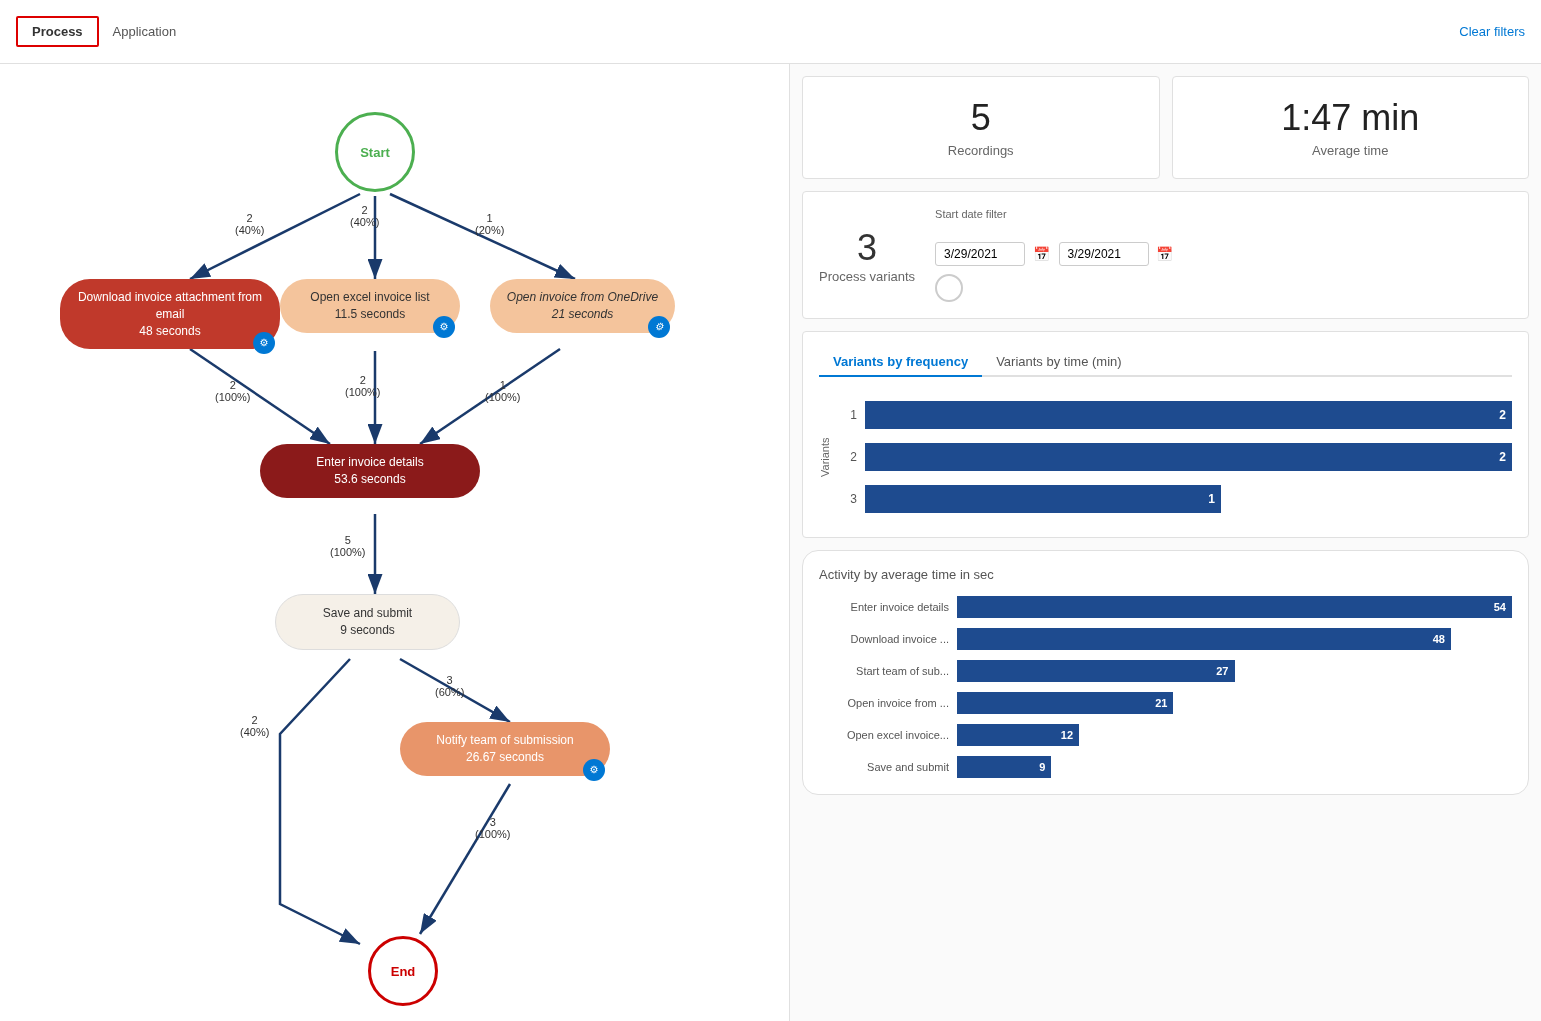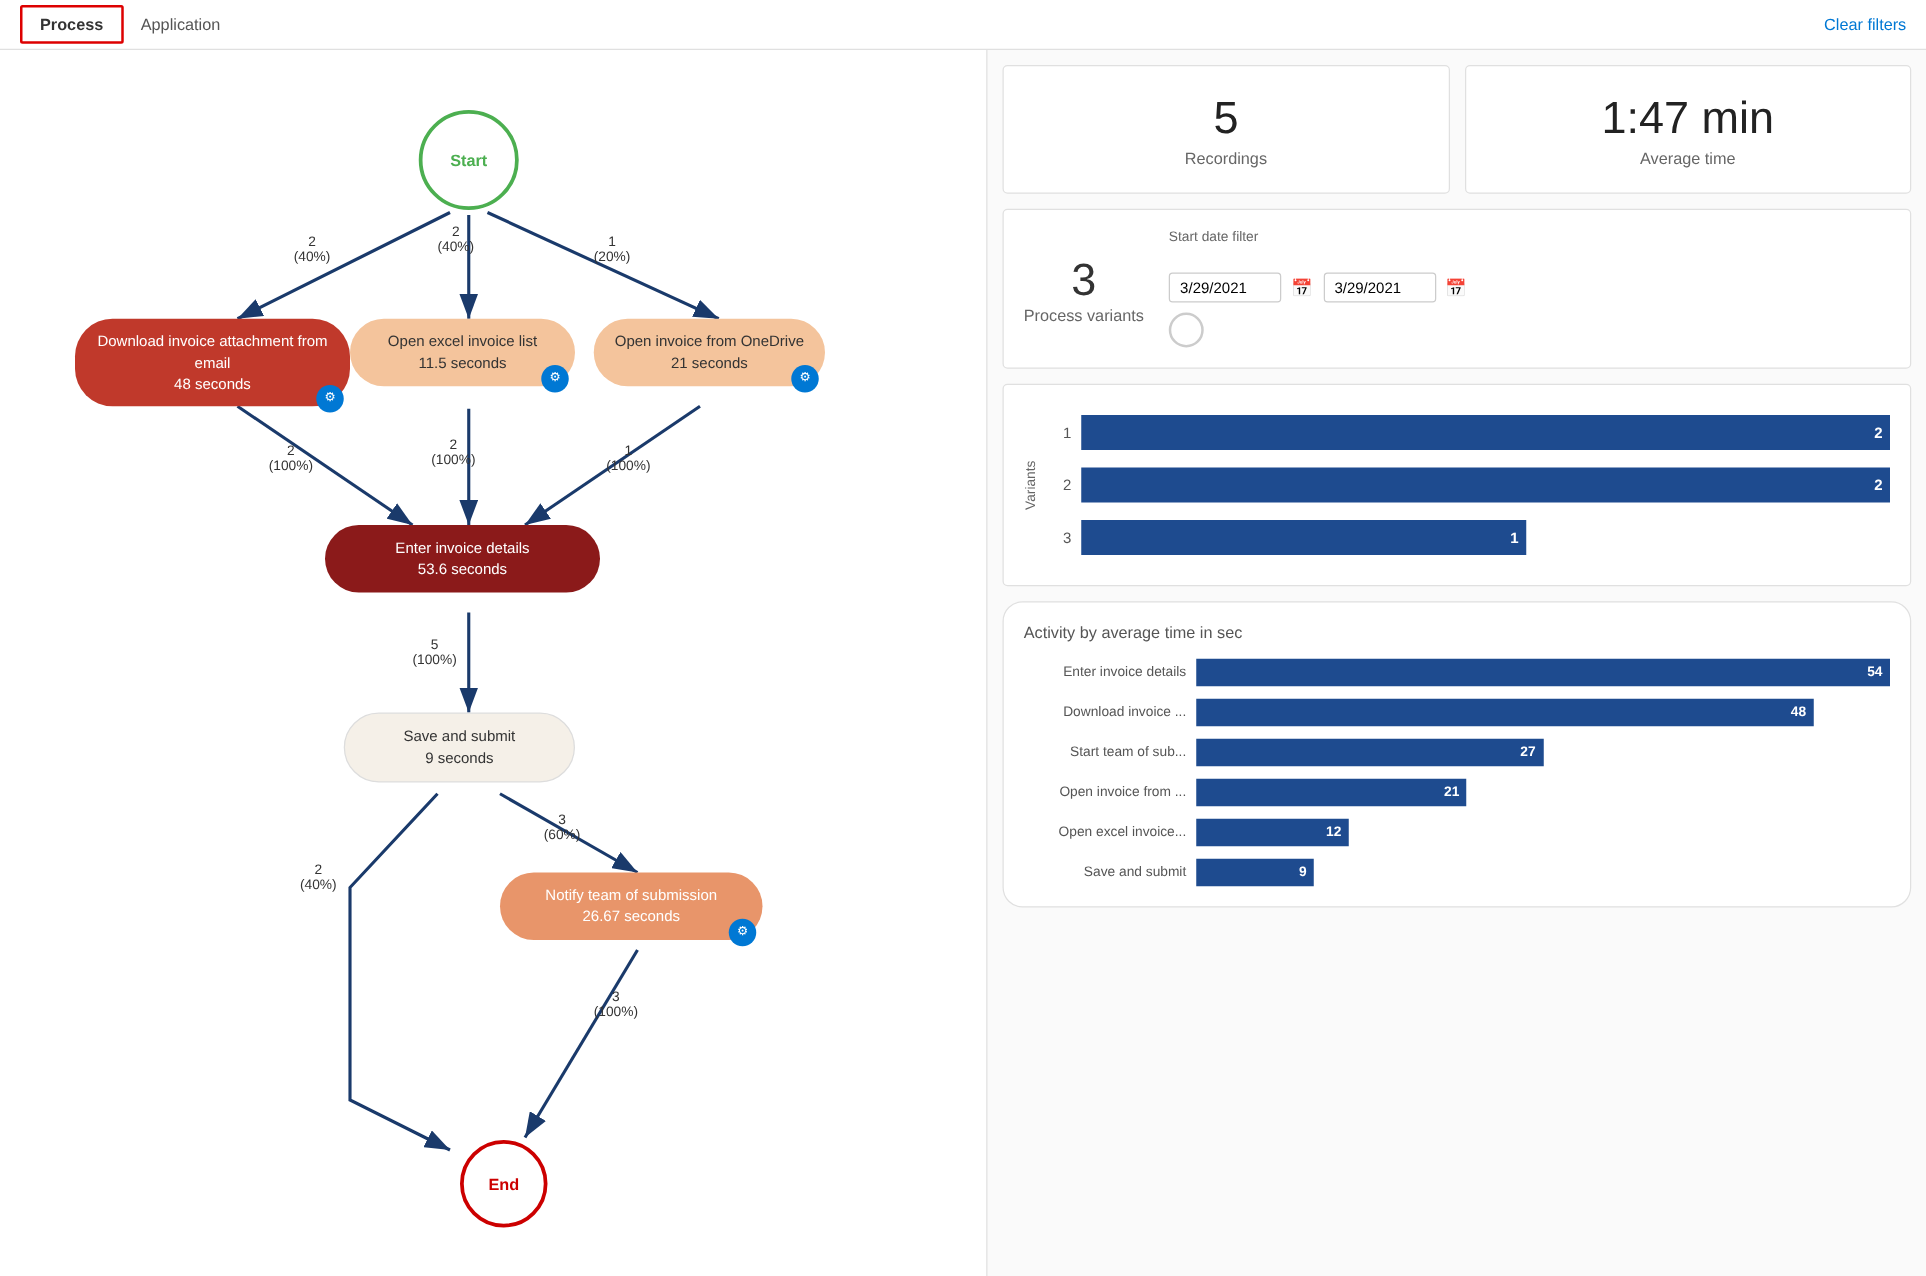--- a/index.html
+++ b/index.html
@@ -1,19 +1,19 @@
 <!DOCTYPE html>
 <html><head>
   <meta charset="utf-8">
   <style>
     * { box-sizing: border-box; margin: 0; padding: 0; }
     body { font-family: 'Segoe UI', Arial, sans-serif; background: #fff; color: #333; font-size: 13px; overflow: hidden; }
 
     .top-nav {
-      display: flex; align-items: center; padding: 4px 16px;
+      display: flex; align-items: center; padding: 16px 16px;
       border-bottom: 1px solid #e0e0e0; background: #fff;
     }
     .nav-tab {
       padding: 6px 14px; cursor: pointer; font-size: 13px; color: #555;
       border: none; background: none;
     }
     .nav-tab.active {
       color: #333; font-weight: 600;
       border: 2px solid #d00; border-radius: 2px;
     }
@@ -221,21 +221,21 @@
       <div class="flow-node node-action-red" style="left:40px; top:195px; width:220px;">
         <span>Download invoice attachment from email<br>48 seconds</span>
         <div class="node-icon" style="bottom:-5px; right:5px;">⚙</div>
       </div>
 
       <div class="flow-node node-action-peach" style="left:260px; top:195px; width:180px;">
         <span>Open excel invoice list<br>11.5 seconds</span>
         <div class="node-icon" style="bottom:-5px; right:5px;">⚙</div>
       </div>
 
-      <div class="flow-node node-action-peach" style="left:455px; top:195px; width:185px;">
+      <div class="flow-node node-action-peach" style="left:470px; top:195px; width:185px;font-style:italic;">
         <span>Open invoice from OneDrive<br>21 seconds</span>
         <div class="node-icon" style="bottom:-5px; right:5px;">⚙</div>
       </div>
 
       <div class="edge-label" style="left:195px; top:295px;">2<br>(100%)</div>
       <div class="edge-label" style="left:325px; top:290px;">2<br>(100%)</div>
       <div class="edge-label" style="left:465px; top:295px;">1<br>(100%)</div>
 
       <div class="flow-node node-action-dark-red" style="left:240px; top:360px; width:220px;">
         <span>Enter invoice details<br>53.6 seconds</span>
@@ -288,20 +288,24 @@
           <input class="date-input" type="text" value="3/29/2021" style="">
           <span class="date-icon">📅</span>
           <input class="date-input" type="text" value="3/29/2021" style="">
           <span class="date-icon">📅</span>
         </div>
         <div class="circle-btn"></div>
       </div>
     </div>
 
     <div class="chart-card">
+      <div class="chart-tabs">
+        <button class="chart-tab active">Variants by frequency</button>
+        <button class="chart-tab">Variants by time (min)</button>
+      </div>
       <div style="display:flex; align-items:stretch; gap:6px;">
         <div class="y-axis-label">Variants</div>
         <div class="bar-chart" style="flex:1;">
           <div class="bar-row">
             <div class="bar-label-y">1</div>
             <div class="bar-wrapper">
               <div class="bar-fill" style="width:100%;">
                 <span class="bar-val">2</span>
               </div>
             </div>

